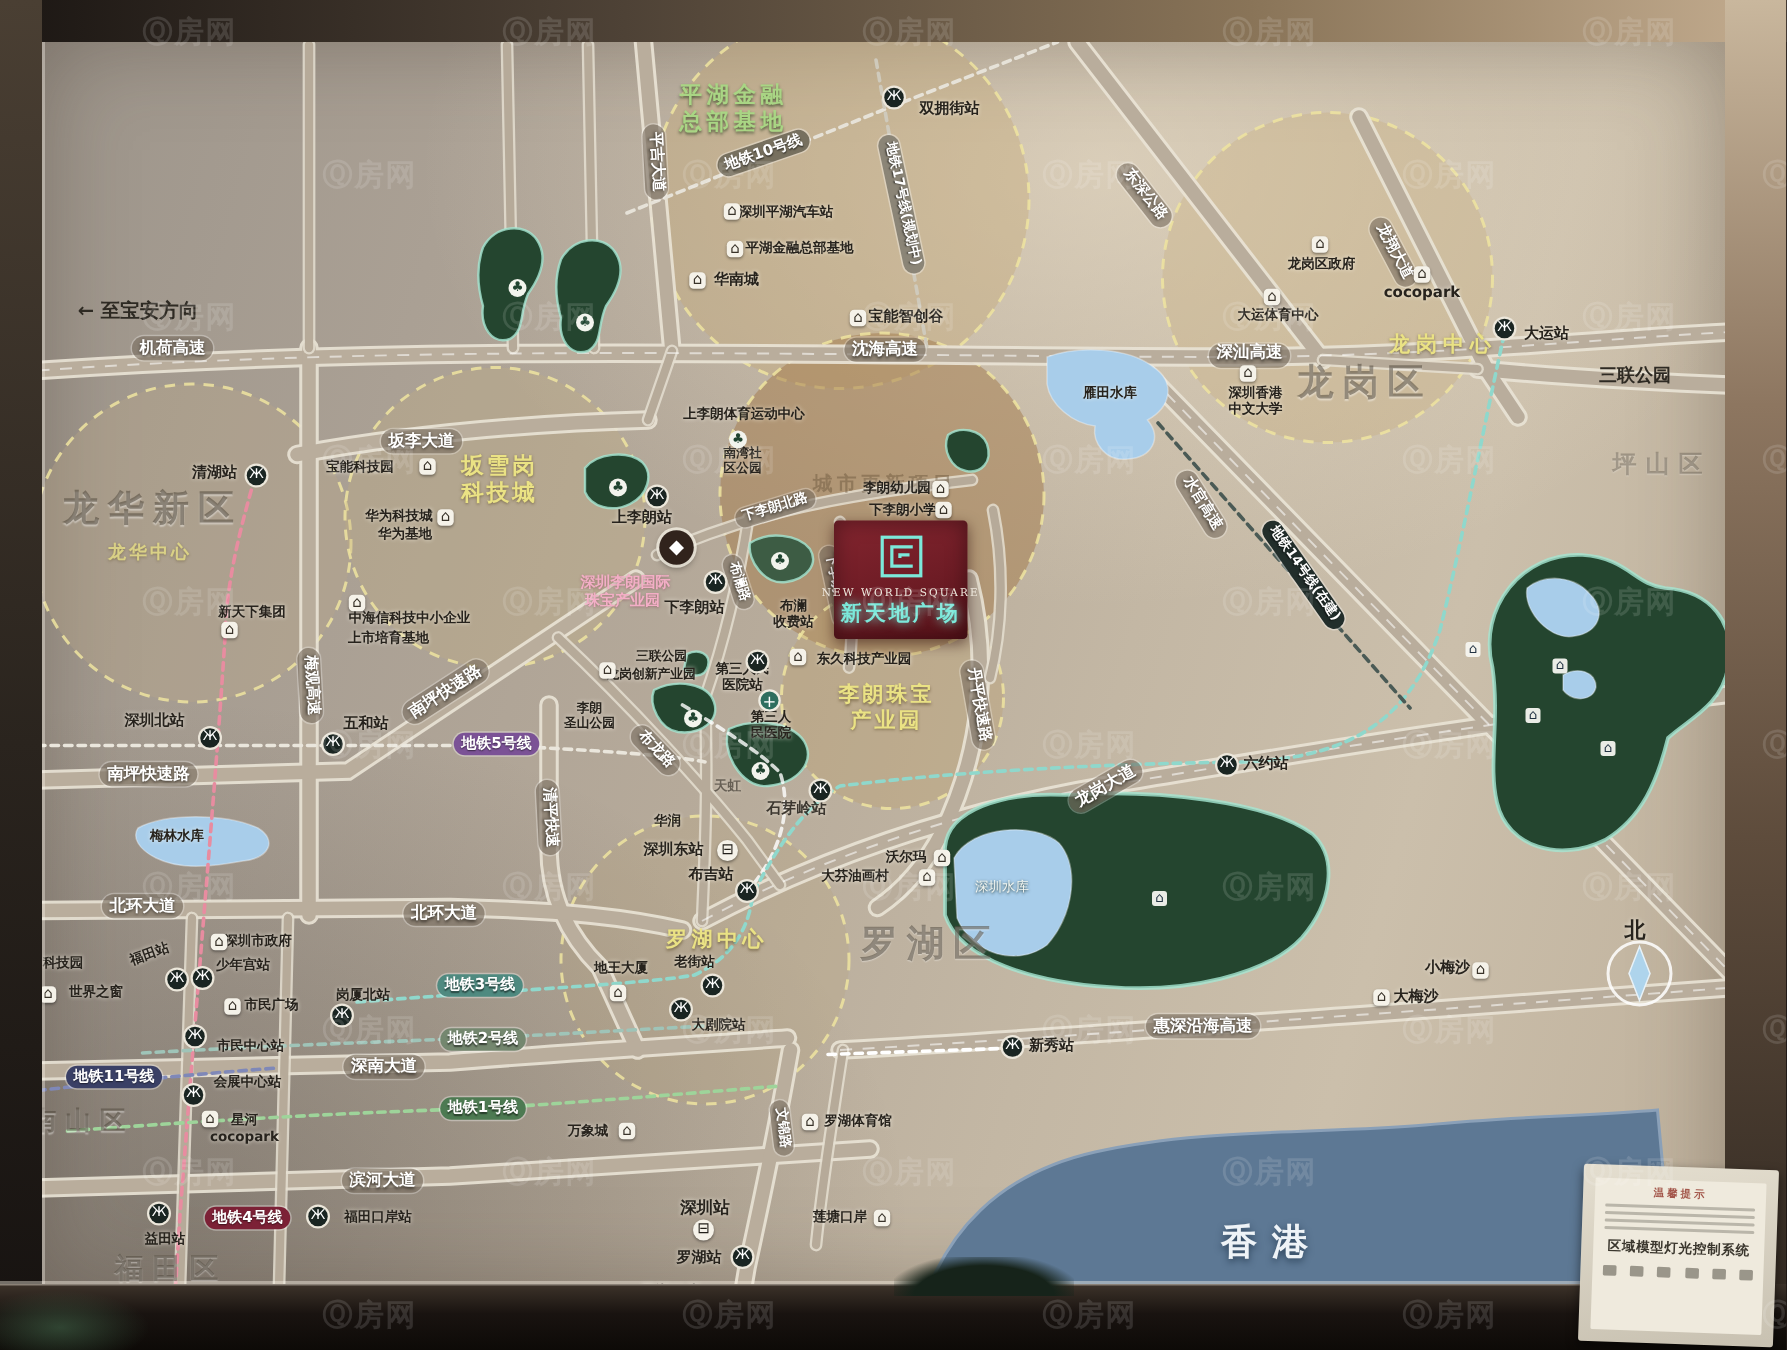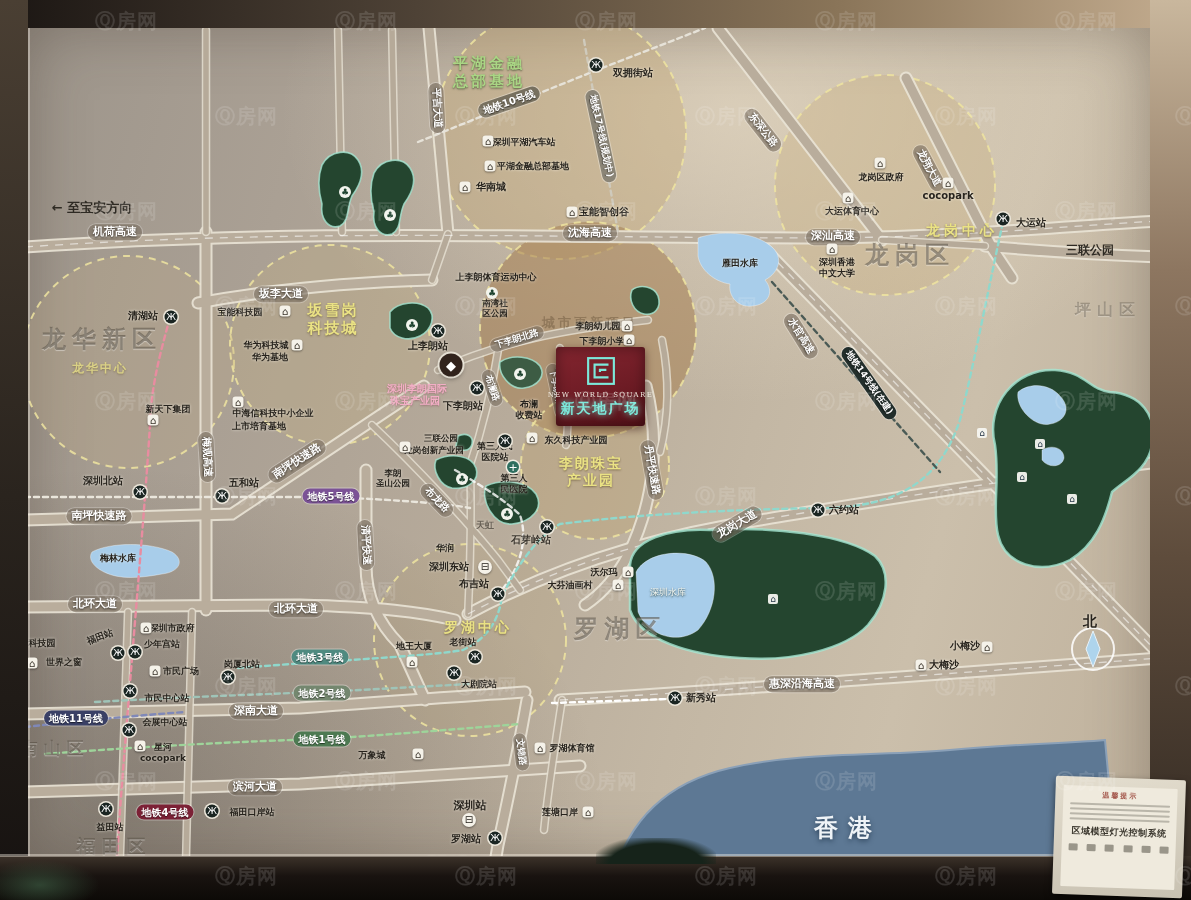--- a/index.html
+++ b/index.html
@@ -290,21 +290,21 @@
       <div class="lbl poi" style="left: 163px; top: 753px; font-size: 9px; transform: translate(-50%, -50%) rotate(0deg);">星河
 cocopark</div>
       <div class="lbl poi" style="left: 42px; top: 643px; font-size: 9px; transform: translate(-50%, -50%) rotate(0deg);">科技园</div>
       <div class="lbl poi" style="left: 64px; top: 662px; font-size: 9px; transform: translate(-50%, -50%) rotate(0deg);">世界之窗</div>
       <div class="lbl poi" style="left: 110px; top: 827px; font-size: 9px; transform: translate(-50%, -50%) rotate(0deg);">益田站</div>
       <div class="lbl poi" style="left: 252px; top: 812px; font-size: 9px; transform: translate(-50%, -50%) rotate(0deg);">福田口岸站</div>
       <div class="lbl poi" style="left: 470px; top: 806px; font-size: 11px; transform: translate(-50%, -50%) rotate(0deg);">深圳站</div>
       <div class="lbl poi" style="left: 466px; top: 839px; transform: translate(-50%, -50%) rotate(0deg);">罗湖站</div>
       <div class="lbl poi" style="left: 447px; top: 862px; transform: translate(-50%, -50%) rotate(0deg);">罗湖口岸</div>
       <div class="lbl poi" style="left: 560px; top: 812px; font-size: 9px; transform: translate(-50%, -50%) rotate(0deg);">莲塘口岸</div>
-      <div class="lbl poi" style="left: 372px; top: 755px; font-size: 9px; transform: translate(-50%, -50%) rotate(0deg);">万象城</div>
+      <div class="lbl poi" style="left: 392px; top: 755px; font-size: 9px; transform: translate(-50%, -50%) rotate(0deg);">万象城</div>
       <div class="lbl poi" style="left: 572px; top: 748px; font-size: 9px; transform: translate(-50%, -50%) rotate(0deg);">罗湖体育馆</div>
       <div class="lbl poi" style="left: 463px; top: 642px; font-size: 9px; transform: translate(-50%, -50%) rotate(0deg);">老街站</div>
       <div class="lbl poi" style="left: 479px; top: 684px; font-size: 9px; transform: translate(-50%, -50%) rotate(0deg);">大剧院站</div>
       <div class="lbl poi" style="left: 414px; top: 646px; font-size: 9px; transform: translate(-50%, -50%) rotate(0deg);">地王大厦</div>
       <div class="lbl poi" style="left: 604px; top: 572px; font-size: 9px; transform: translate(-50%, -50%) rotate(0deg);">沃尔玛</div>
       <div class="lbl poi" style="left: 570px; top: 585px; font-size: 9px; transform: translate(-50%, -50%) rotate(0deg);">大芬油画村</div>
       <div class="lbl poi" style="left: 445px; top: 548px; font-size: 9px; transform: translate(-50%, -50%) rotate(0deg);">华润</div>
       <div class="lbl poi" style="left: 485px; top: 525px; font-size: 9px; opacity: 0.55; transform: translate(-50%, -50%) rotate(0deg);">天虹</div>
       <div class="lbl poi" style="left: 524px; top: 142px; font-size: 9px; transform: translate(-50%, -50%) rotate(0deg);">深圳平湖汽车站</div>
       <div class="lbl poi" style="left: 533px; top: 166px; font-size: 9px; transform: translate(-50%, -50%) rotate(0deg);">平湖金融总部基地</div>

